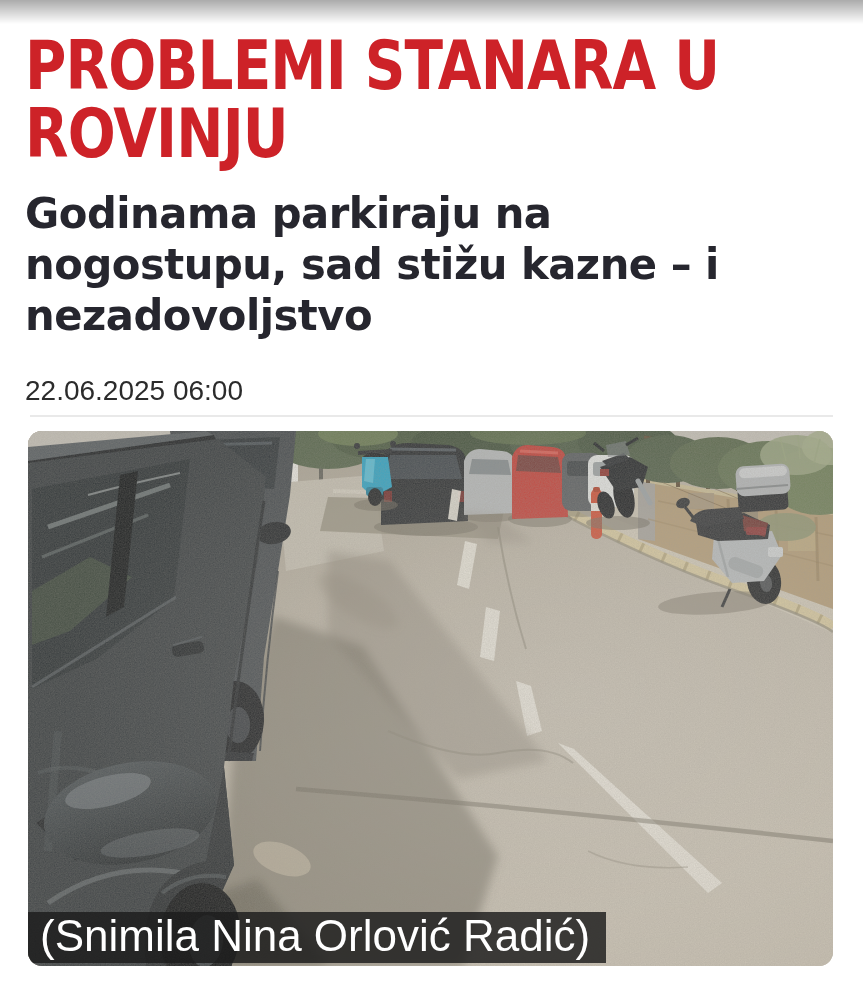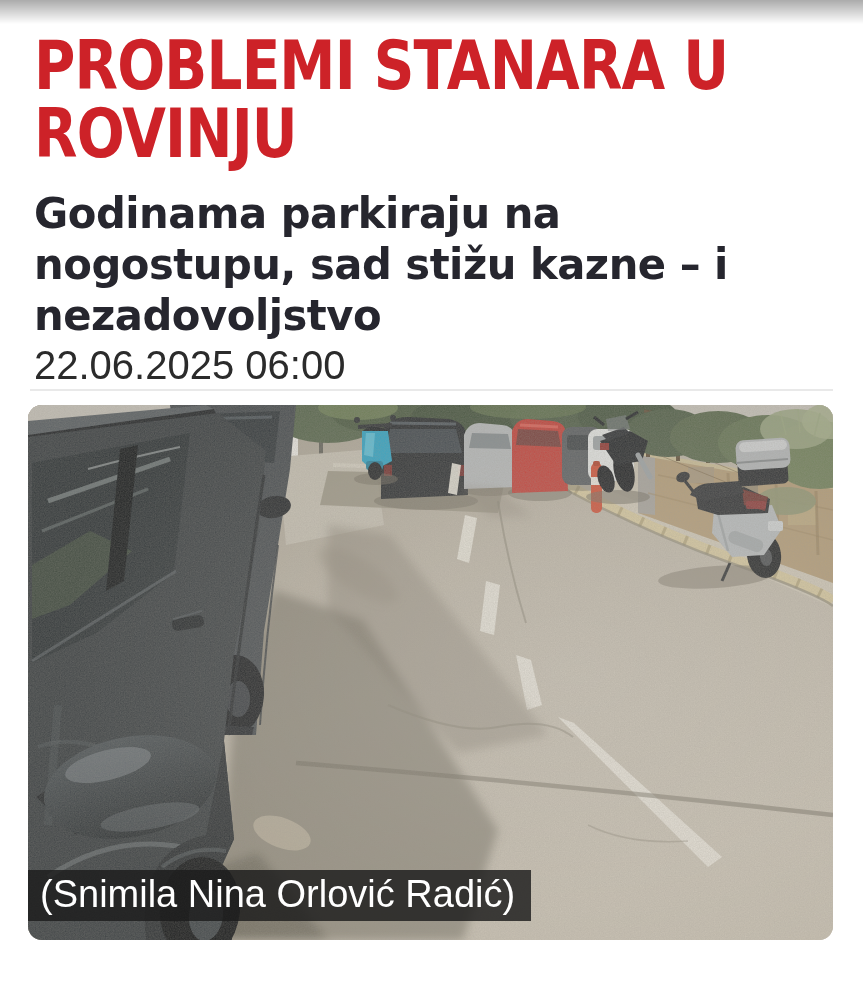--- a/index.html
+++ b/index.html
@@ -12,57 +12,57 @@
     --page_bg:#ffffff;
   }
   *{margin:0;padding:0;box-sizing:border-box;}
   html,body{width:863px;height:1000px;overflow:hidden;background:var(--page_bg);}
   body{font-family:"Liberation Sans",sans-serif;position:relative;}
   .top-shade{
     position:absolute;top:0;left:0;right:0;height:24px;
     background:linear-gradient(to bottom,rgba(0,0,0,0.33),rgba(0,0,0,0.0));
     pointer-events:none;z-index:5;
   }
-  header{padding:0 30px 0 34px;}
+  header{padding:0 30px 0 25px;}
   h1.kicker{
     margin-top:32px;
     font-family:"DejaVu Sans",sans-serif;
     font-weight:bold;
     font-size:68px;line-height:68px;
     color:var(--kicker_red);
     white-space:pre;
     transform:scaleX(0.83);transform-origin:0 0;
     letter-spacing:-1px;
   }
   h2.headline{
     margin-top:20px;
     font-family:"DejaVu Sans",sans-serif;
     font-weight:bold;
     font-size:43px;line-height:51px;
     color:var(--headline_dark);
     white-space:pre;
     transform:scaleX(0.97);transform-origin:0 0;
     letter-spacing:-0.5px;
   }
-  .meta{margin-top:4px;font-size:40px;line-height:40px;color:var(--meta_text);}
+  .meta{margin-top:30px;font-size:28px;line-height:40px;color:var(--meta_text);}
   .divider{border:none;border-top:2px solid var(--divider);margin:4px 30px 0 30px;}
   figure.photo{
     position:relative;
     margin:14px 30px 0 28px;
     height:535px;
     border-radius:14px;
     overflow:hidden;
     background:#b7afa1;
   }
   figure.photo svg{display:block;width:100%;height:100%;}
   figcaption.photo-caption{
-    position:absolute;left:0;bottom:19px;
+    position:absolute;left:0;bottom:3px;
     background:var(--caption_bg);
     color:var(--caption_text);
-    font-size:38px;line-height:38px;
+    font-size:44px;line-height:38px;
     padding:5px 16px 8px 12px;
     white-space:nowrap;
   }
 </style>
 </head>
 <body>
 
 <div class="top-shade"></div>
 
 <header>

